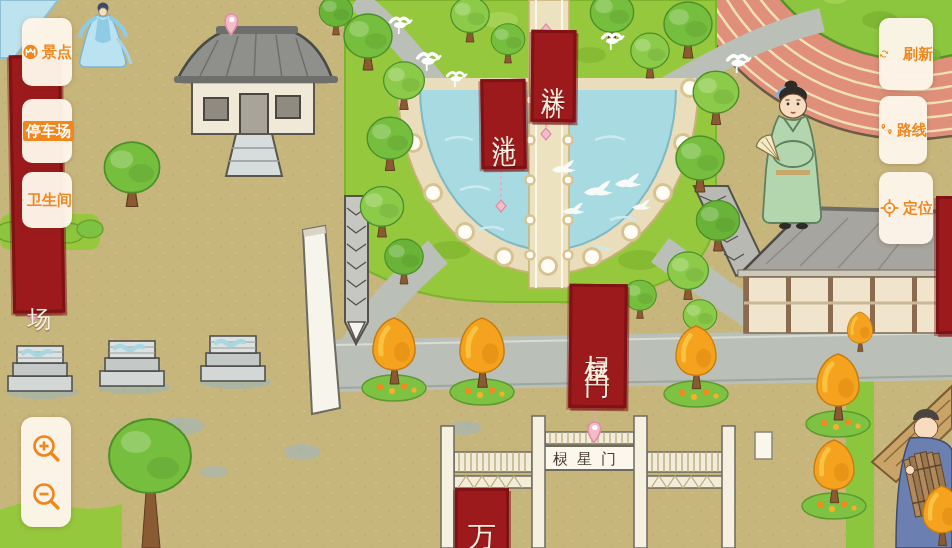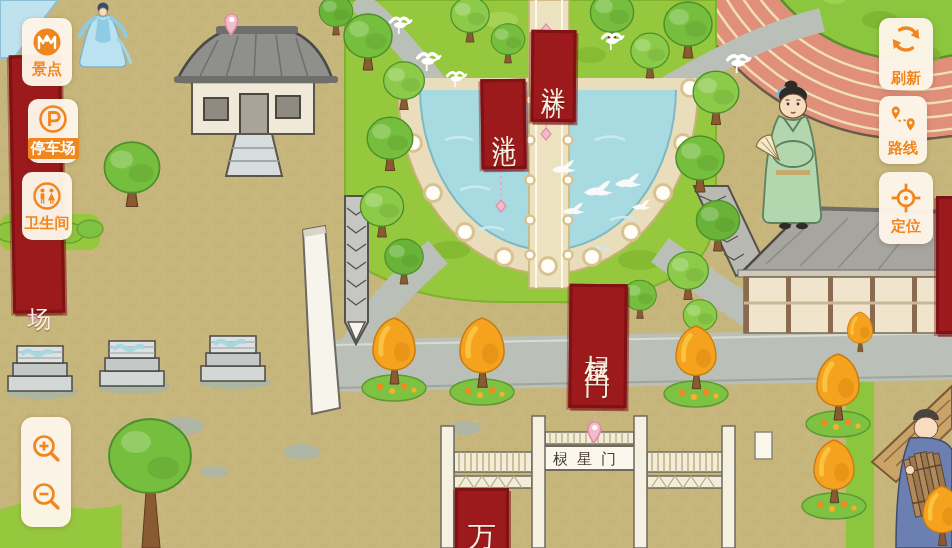--- a/index.html
+++ b/index.html
@@ -11,21 +11,21 @@
   .banner{position:absolute;background:#9C1A1C;border:3px solid #801114;
           box-shadow:2px 3px 0 rgba(122,17,19,.55),-2px 2px 0 rgba(122,17,19,.4);
           display:flex;align-items:center;justify-content:center;
           color:#F7EFDF;font-family:"DejaVu Serif",serif;z-index:2;}
   .banner span{writing-mode:vertical-rl;letter-spacing:8px;line-height:1;
                text-shadow:0 1px 1px rgba(60,0,0,.5);}
   .banner.bottom span{writing-mode:horizontal-tb;letter-spacing:0;}
 
   
   .fab{position:absolute;background:rgba(253,245,233,.97);border-radius:10px;
-       box-shadow:0 1px 5px rgba(90,60,20,.28);display:flex;flex-direction:column;
+       box-shadow:0 1px 5px rgba(90,60,20,.28);display:flex;flex-direction:row;
        align-items:center;justify-content:center;gap:3px;z-index:5;cursor:pointer;}
   .fab svg{display:block;}
   .fab .lbl{color:#F0861E;font-size:15px;font-weight:700;line-height:1.1;white-space:nowrap;}
   .fab .lbl.hl{background:#F0861E;color:#FFFFFF;padding:2px 3px;border-radius:2px;}
   .zoombox{position:absolute;background:rgba(253,245,233,.97);border-radius:12px;
            box-shadow:0 1px 5px rgba(90,60,20,.28);display:flex;flex-direction:column;
            align-items:center;justify-content:center;gap:16px;z-index:5;}
   .zoombox .zbtn{cursor:pointer;line-height:0;}
 </style>
 </head>
@@ -402,29 +402,29 @@
 
   <div class="fab" style="left:22px;top:18px;width:50px;height:68px;">
     <svg width="32" height="32" viewBox="0 0 32 32">
       <circle cx="16" cy="16" r="13.5" fill="#F0861E"></circle>
       <path d="M8,22 L8,11 L12,17 L16,10 L20,17 L24,11 L24,22" stroke="#FFFFFF" stroke-width="2.4" fill="none" stroke-linejoin="round" stroke-linecap="round"></path>
       <circle cx="16" cy="14" r="2" fill="#FFFFFF"></circle>
     </svg>
     <span class="lbl">景点</span>
   </div>
 
-  <div class="fab" style="left:28px;top:99px;width:50px;height:64px;">
+  <div class="fab" style="left:22px;top:99px;width:50px;height:64px;">
     <svg width="32" height="32" viewBox="0 0 32 32">
       <circle cx="16" cy="16" r="12.5" fill="none" stroke="#F0861E" stroke-width="2.6"></circle>
       <path d="M12.5,23 V9.5 H18 a4.2,4.2 0 0 1 0,8.4 H12.5" fill="none" stroke="#F0861E" stroke-width="2.8" stroke-linejoin="round"></path>
     </svg>
     <span class="lbl hl">停车场</span>
   </div>
 
-  <div class="fab" style="left:22px;top:172px;width:50px;height:68px;">
+  <div class="fab" style="left:22px;top:172px;width:50px;height:56px;">
     <svg width="32" height="32" viewBox="0 0 32 32">
       <circle cx="16" cy="16" r="12.5" fill="none" stroke="#F0861E" stroke-width="2.4"></circle>
       <circle cx="11.5" cy="10.5" r="2.1" fill="#F0861E"></circle>
       <rect x="9.6" y="13.2" width="3.8" height="6.5" rx="1.2" fill="#F0861E"></rect>
       <rect x="9.9" y="19.5" width="1.3" height="4" fill="#F0861E"></rect>
       <rect x="12" y="19.5" width="1.3" height="4" fill="#F0861E"></rect>
       <circle cx="20.5" cy="10.5" r="2.1" fill="#F0861E"></circle>
       <path d="M20.5,13 L16.8,20.5 h7.4 Z" fill="#F0861E"></path>
       <rect x="19" y="20.5" width="1.3" height="3.2" fill="#F0861E"></rect>
       <rect x="21.2" y="20.5" width="1.3" height="3.2" fill="#F0861E"></rect>

